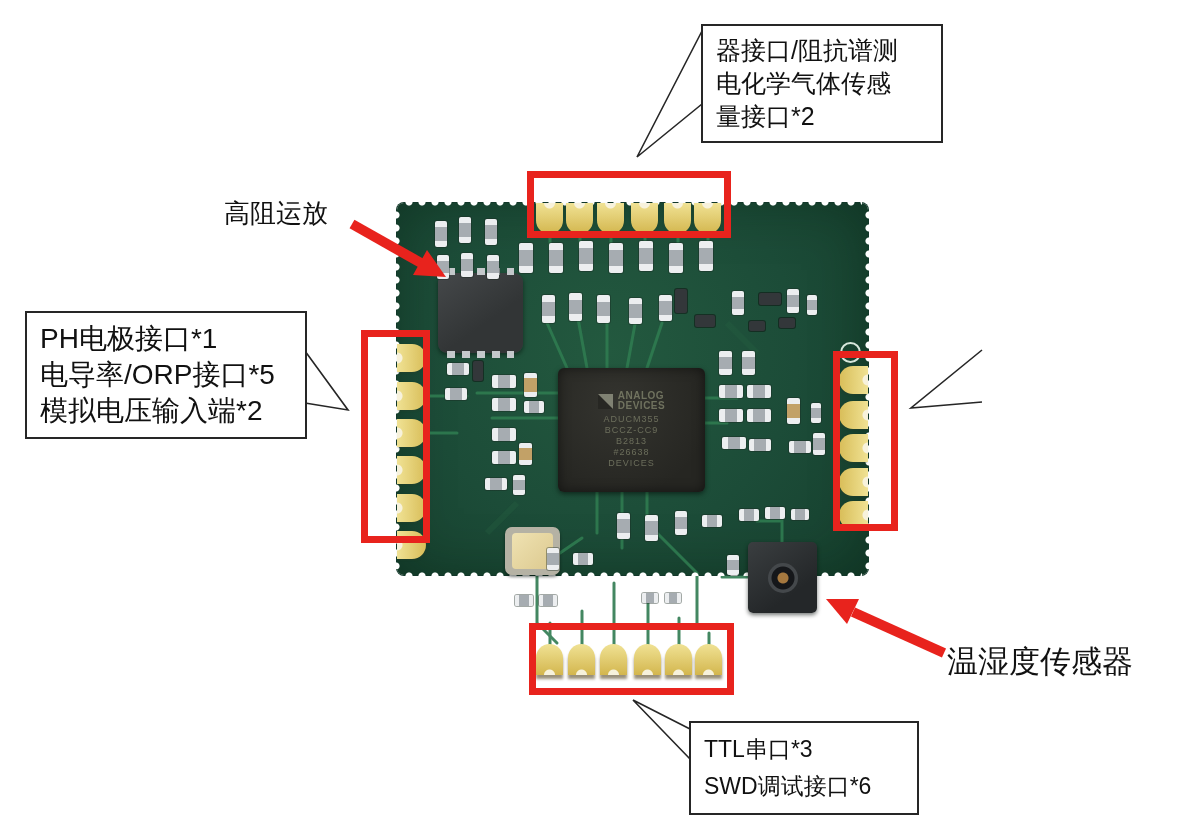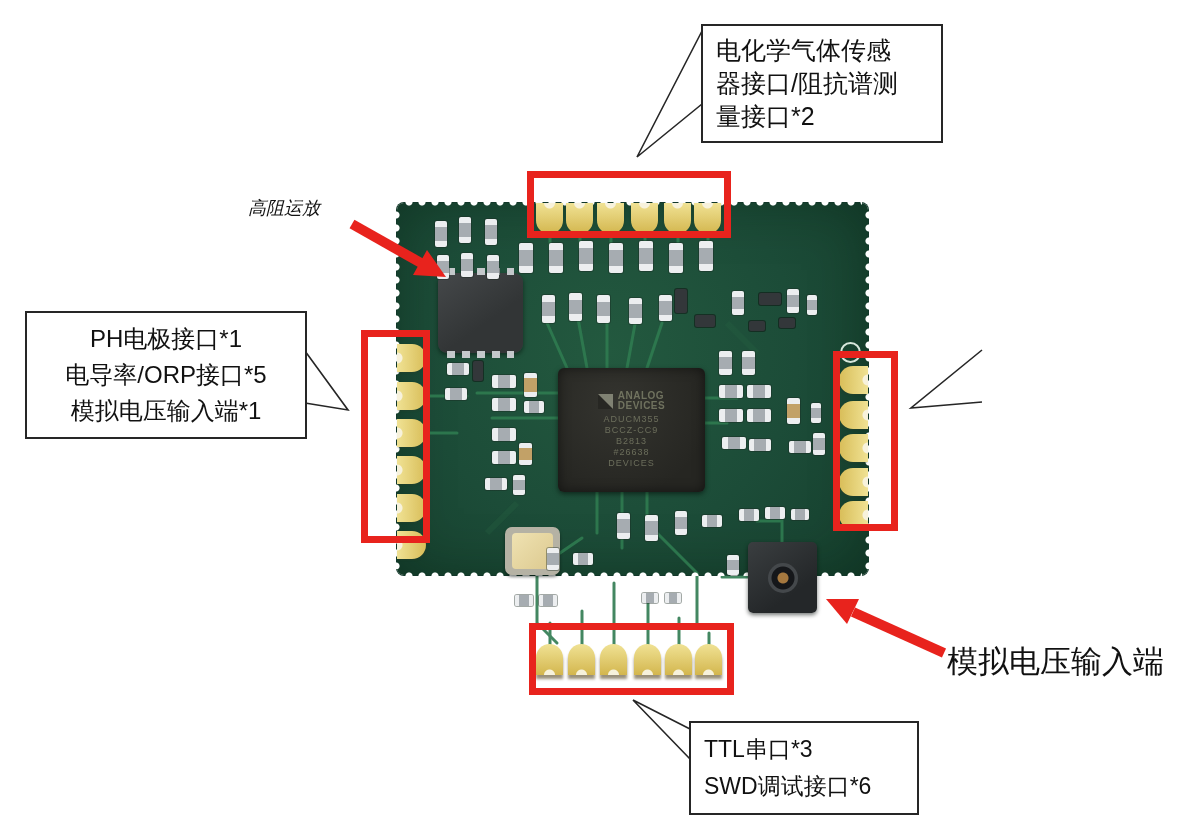--- a/index.html
+++ b/index.html
@@ -68,25 +68,25 @@
   .tsensor-hole{position:absolute;left:50%;top:50%;width:30px;height:30px;transform:translate(-50%,-50%);
          border-radius:50%;background:radial-gradient(circle,#a5783f 0 5px,#15171a 6px 11px,#44484b 12px);}
   .silk-circle{position:absolute;left:443px;top:139px;width:17px;height:17px;border-radius:50%;
          border:2.5px solid #d7e7dc;z-index:4;}
   
   .hl{position:absolute;border:7px solid #e8231d;z-index:5;background:transparent;}
   .overlay{position:absolute;left:0;top:0;z-index:6;pointer-events:none;}
   .callout{position:absolute;background:#fff;border:2px solid #262626;color:#111;z-index:7;padding:8px 13px;}
   .callout span{display:block;white-space:nowrap;}
   .co-gas{font-size:25px;line-height:33px;}
-  .co-ph{font-size:24px;line-height:36px;text-align:center;}
+  .co-ph{font-size:28px;line-height:36px;}
   .co-power{font-size:26px;display:flex;align-items:center;justify-content:center;}
   .co-ttl{font-size:23px;line-height:37px;}
   .flabel{position:absolute;z-index:7;color:#111;white-space:nowrap;}
-  .l-opamp{left:248px;top:196px;font-size:18px;font-style:italic;}
+  .l-opamp{left:224px;top:196px;font-size:26px;}
   .l-temp{left:947px;top:641px;font-size:31px;}
 </style>
 </head>
 <body>
 
 <div class="page">
 
   <div class="board" id="board">
     <svg class="traces" width="471" height="476" viewBox="0 0 471 476">
       <g stroke="#2f7b50" stroke-width="3" fill="none" stroke-linecap="round" opacity="0.9">
@@ -237,32 +237,32 @@
       <line x1="352" y1="224" x2="421" y2="263" stroke="#e8231d" stroke-width="10"></line>
       <polygon points="446,277 413,275 427,250"></polygon>
     </g>
     <g fill="#e8231d">
       <line x1="944" y1="653" x2="853" y2="612" stroke="#e8231d" stroke-width="10"></line>
       <polygon points="826,599 859,599 847,624"></polygon>
     </g>
   </svg>
 
   <div class="callout co-gas" style="left:701px;top:24px;width:212px;">
+    <span>器接口/阻抗谱测</span>
     <span>电化学气体传感</span>
-    <span>器接口/阻抗谱测</span>
     <span>量接口*2</span>
   </div>
 
   <div class="callout co-ph" style="left:25px;top:311px;width:252px;">
     <span>PH电极接口*1</span>
     <span>电导率/ORP接口*5</span>
-    <span>模拟电压输入端*1</span>
+    <span>模拟电压输入端*2</span>
   </div>
 
 
   <div class="callout co-ttl" style="left:689px;top:721px;width:200px;">
     <span>TTL串口*3</span>
     <span>SWD调试接口*6</span>
   </div>
 
   <div class="flabel l-opamp">高阻运放</div>
-  <div class="flabel l-temp">模拟电压输入端</div>
+  <div class="flabel l-temp">温湿度传感器</div>
 </div>
 
 </body></html>

